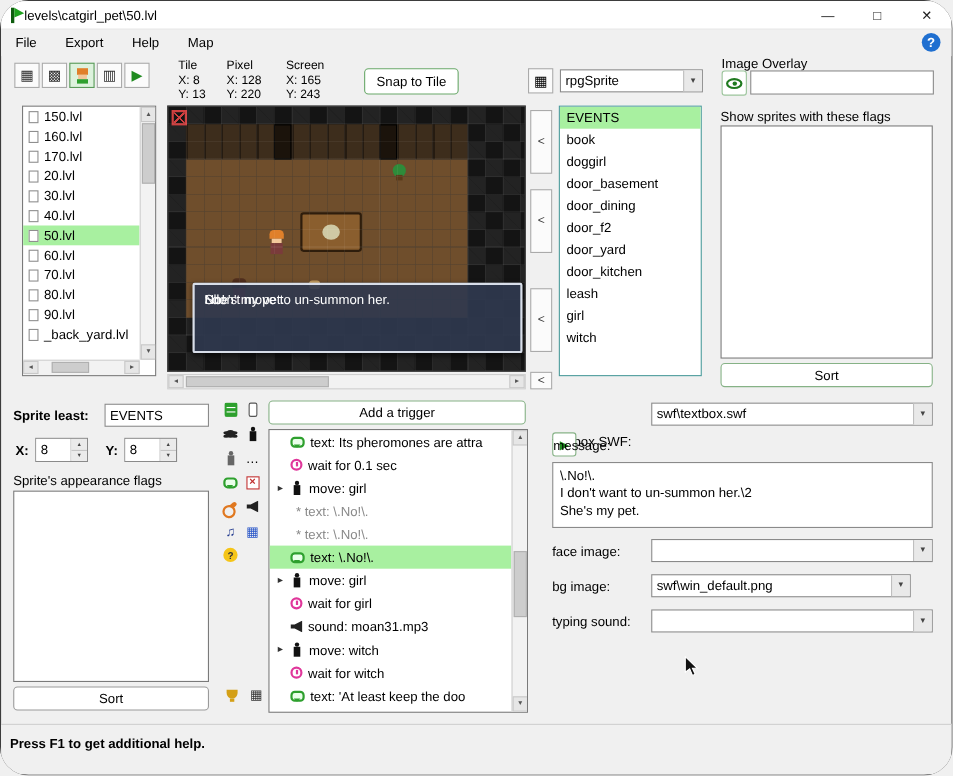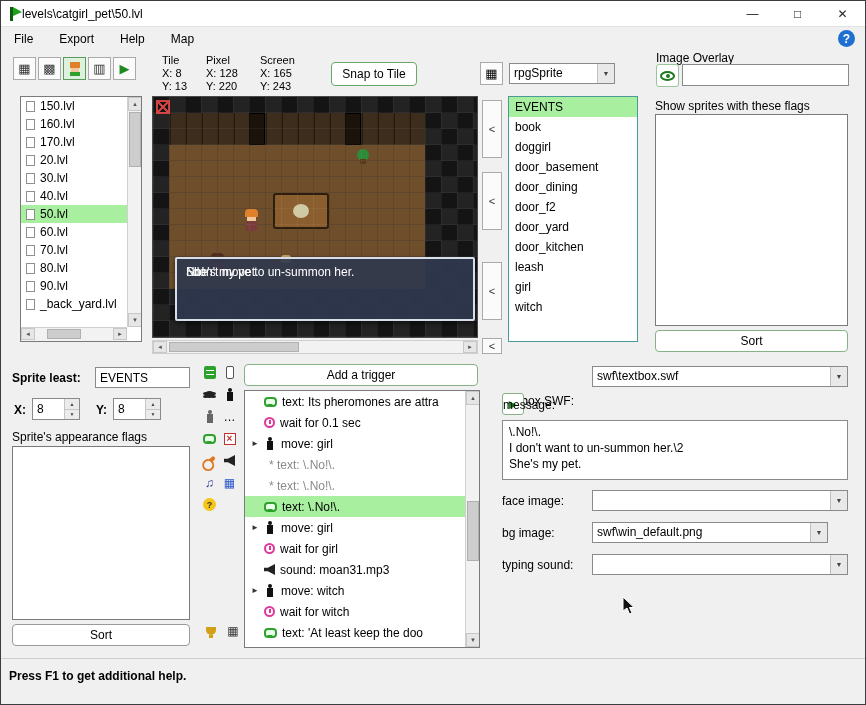--- a/index.html
+++ b/index.html
@@ -1,18 +1,18 @@
 <!DOCTYPE html>
 <html><head>
 <meta charset="utf-8">
 <style>
   * { margin:0; padding:0; box-sizing:border-box; }
   html,body { width:866px; height:705px; overflow:hidden; }
   body { font-family:"Liberation Sans", sans-serif; font-size:12px; color:#000; background:#f0f0f0; }
-  #window { position:absolute; width:866px; height:705px; background:#f0f0f0; box-shadow:0 0 0 1px #3c3c3c inset; overflow:hidden; }
+  #window { position:absolute; width:866px; height:705px; background:#f0f0f0; box-shadow:0 0 0 1px #3c3c3c inset; overflow:hidden;border-radius:26px; }
 
   
   .titlebar { position:absolute; left:1px; top:1px; right:1px; height:26px; background:#fff; border-bottom:1px solid #e2e2e2; display:flex; align-items:center; }
   .flag { position:relative; width:3px; height:14px; background:#0e5c0e; margin-left:9px; }
   .flag::after { content:""; position:absolute; left:3px; top:0; border-top:5px solid transparent; border-bottom:4px solid transparent; border-left:9px solid #1da11d; }
   .title-text { margin-left:9px; font-size:12px; }
   .win-controls { margin-left:auto; display:flex; height:100%; }
   .win-btn { width:45px; height:100%; display:flex; align-items:center; justify-content:center; font-size:12px; color:#222; cursor:default; }
 
   
@@ -175,21 +175,21 @@
       <div>X: 128</div>
       <div>Y: 220</div>
     </div>
     <div class="coord-group" style="left:259px;">
       <div>Screen</div>
       <div>X: 165</div>
       <div>Y: 243</div>
     </div>
     <div class="snap-btn">Snap to Tile</div>
     <span class="mapgrid-btn">▦</span>
-    <div class="combo" style="left:508px; top:12px; width:106px;">
+    <div class="combo" style="left:508px; top:12px; width:130px;">
       <span class="val">rpgSprite</span>
       <span class="arr">▼</span>
     </div>
     <span class="lbl overlay-label">Image Overlay</span>
     <span class="eye-btn">
         <span class="eye"></span>
       </span>
     <input class="overlay-input" value="" style="">
   </div>
 

